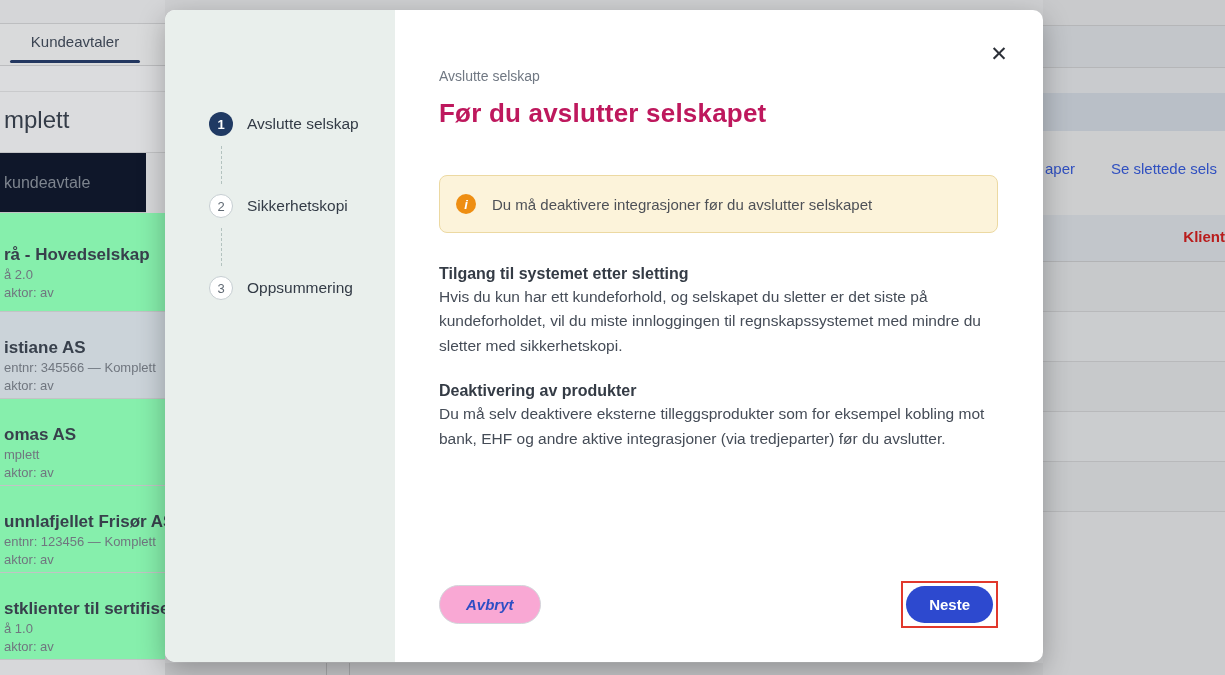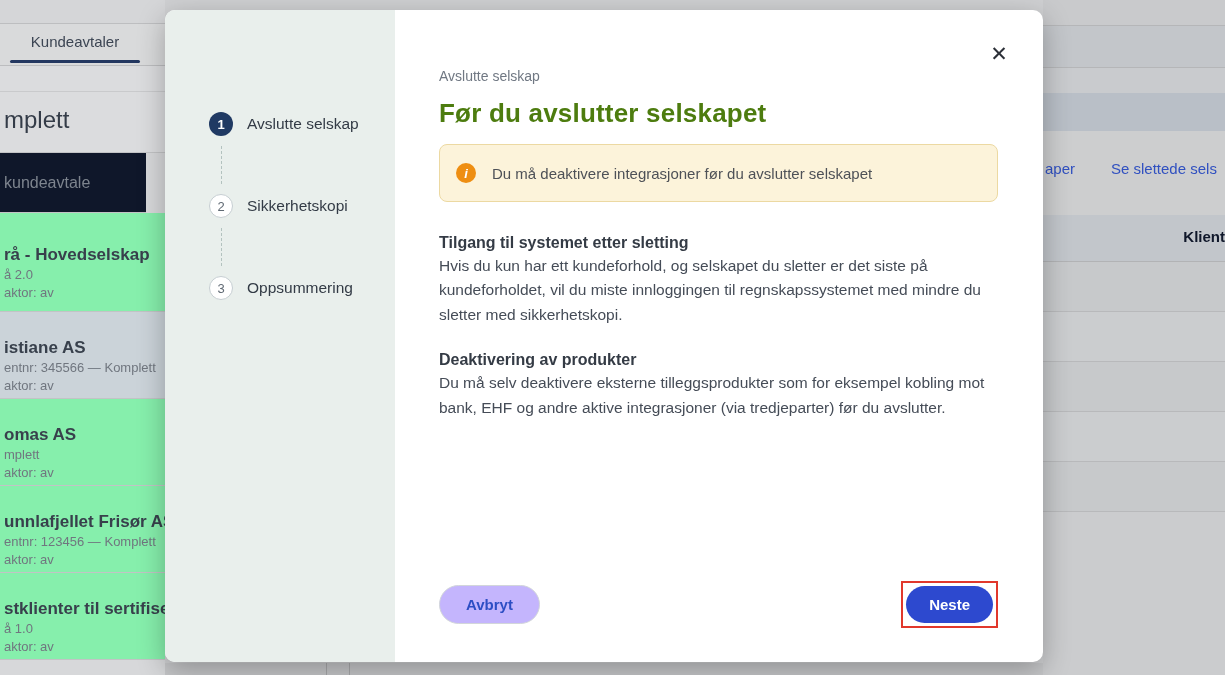--- a/index.html
+++ b/index.html
@@ -34,51 +34,51 @@
   .band { position:absolute; left:0; width:182px; }
   .b1 { top:0; height:26px; background:#c9cacc; border-bottom:1px solid #b5b6b8; }
   .b2 { top:26px; height:42px; background:#c3c6ca; border-bottom:1px solid #b5b6b8; }
   .b3 { top:68px; height:25px; background:#c9cbce; }
   .b4 { top:93px; height:38px; background:#b9bfc7; }
   .b5 { top:131px; height:84px; background:#cdcecf; }
   .linkrow { position:absolute; top:157px; left:0; width:182px; height:26px; font-size:15px; font-weight:500; color:#3050c0; white-space:nowrap; }
   .link1 { position:absolute; left:2px; top:3px; }
   .link2 { position:absolute; left:68px; top:3px; }
   .thead { position:absolute; top:215px; height:47px; width:182px; background:#c2c6cb; border-bottom:1px solid #b2b3b5; }
-  .thead-label { position:absolute; right:0; top:13px; font-size:15px; font-weight:700; color:#0f172a; white-space:nowrap; }
+  .thead-label { position:absolute; right:0; top:13px; font-size:15px; font-weight:700; color:#b91c1c; white-space:nowrap; }
   .trows { position:absolute; top:262px; width:182px; }
   .trow { width:182px; height:50px; border-bottom:1px solid #b8b9bb; }
   .trow:nth-child(odd) { background:#c7c9cb; }
   .trow:nth-child(even) { background:#cbcdcf; }
   .bg-bottom-strip { position:absolute; left:165px; top:663px; width:878px; height:12px; background:#c6c7c9; }
   .vline { position:absolute; top:663px; width:1px; height:12px; background:#a8a9ab; }
 
   
   .modal { position:absolute; left:165px; top:10px; width:878px; height:652px; background:#ffffff; border-radius:10px; box-shadow:0 8px 28px rgba(0,0,0,.28); display:flex; }
   .stepper-panel { width:230px; min-width:230px; background:#e9efec; border-radius:10px 0 0 10px; padding:92px 0 0 44px; }
   .step { display:flex; align-items:center; height:44px; }
   .step-circle { width:24px; height:24px; border-radius:50%; display:flex; align-items:center; justify-content:center; font-size:13px; }
   .step.active .step-circle { background:#203a63; color:#ffffff; font-weight:700; }
   .step.future .step-circle { background:#ffffff; color:#606a74; border:1px solid #c6ced2; }
   .step-label { margin-left:14px; font-size:15.5px; color:#333b46; white-space:nowrap; }
   .step-connector { height:38px; border-left:1px dashed #b3c2bf; margin-left:12px; }
 
   .content { flex:1; position:relative; padding:58px 45px 30px 44px; display:flex; flex-direction:column; }
   .close-btn { position:absolute; top:32px; right:32px; width:24px; height:24px; font-size:21px; line-height:24px; text-align:center; color:#2c3038; cursor:pointer; background:none; border:none; font-family:"Liberation Sans", sans-serif; }
   .eyebrow { font-size:14px; color:#707883; margin-bottom:14px; }
-  .modal-title { font-size:26px; font-weight:700; color:#4d7c0f; letter-spacing:.2px; margin-bottom:15px; }
+  .modal-title { font-size:26px; font-weight:700; color:#be185d; letter-spacing:.2px; margin-bottom:46px; }
   .warning { display:flex; align-items:center; gap:16px; background:#fcf3da; border:1px solid #ecd9a2; border-radius:8px; padding:18px 16px; margin-bottom:24px; }
   .warn-icon { width:20px; height:20px; min-width:20px; border-radius:50%; background:#ee8e12; color:#ffffff; font-size:13px; font-weight:700; display:flex; align-items:center; justify-content:center; font-style:italic; }
   .warn-text { font-size:15px; color:#4e5157; }
   .section { margin-top:8px; margin-bottom:16px; }
   .section-heading { font-size:16px; font-weight:600; color:#343b45; margin-bottom:2px; }
   .section-body { font-size:15.5px; color:#454c57; line-height:1.58; max-width:562px; }
   .footer { margin-top:auto; display:flex; align-items:center; justify-content:space-between; padding-bottom:4px; }
   .btn { font-family:"Liberation Sans", sans-serif; font-size:15px; font-weight:700; border-radius:20px; cursor:pointer; }
-  .btn-cancel { background:#c4b5fd; color:#2d4ec4; border:1px solid #d2d6da; padding:10px 26px; }
+  .btn-cancel { background:#f9a8d4; color:#2d4ec4; border:1px solid #d2d6da; padding:10px 26px;font-style:italic; }
   .next-highlight { border:2px solid #e1382c; padding:3px; }
   .btn-next { background:#2d49cf; color:#ffffff; border:none; padding:10px 23px; }
 </style>
 </head>
 <body>
 
 <div id="bg">
   <div class="bg-left">
     <div class="topbar"></div>
     <div class="tabrow">

